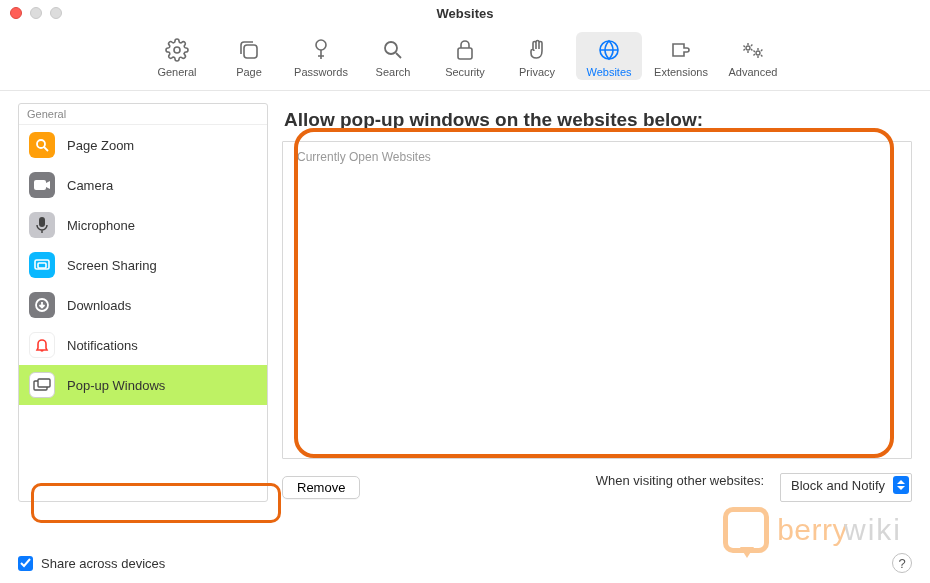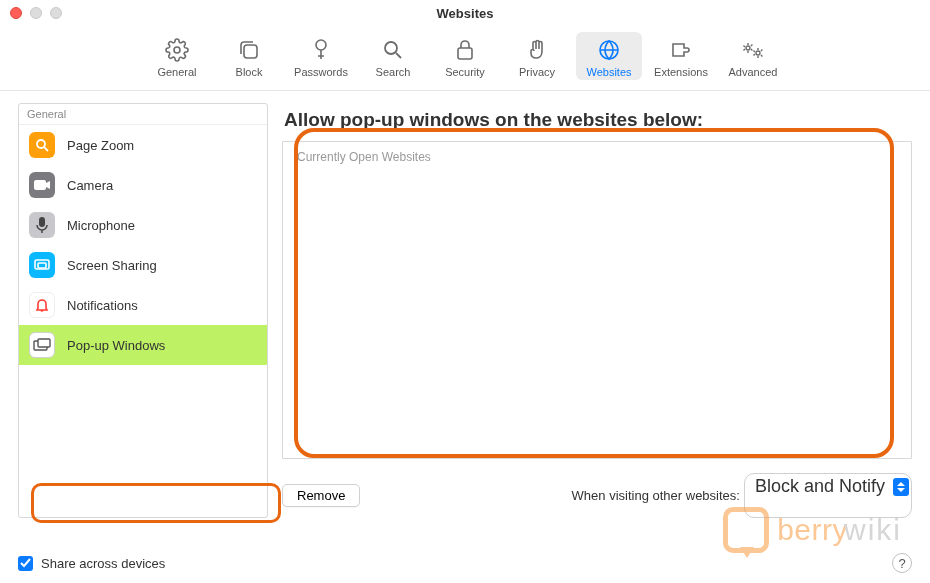--- a/index.html
+++ b/index.html
@@ -162,34 +162,34 @@
   border-radius: 5px;
   padding: 3px 14px;
   font-size: 13px;
   box-shadow: 0 1px 0 rgba(0,0,0,0.03);
 }
 .select {
   display: inline-flex;
   align-items: center;
   background: #fff;
   border: 1px solid #d0d0d0;
-  border-radius: 10px;
-  padding: 2px 2px 20px 10px;
-  font-size: 18px;
+  border-radius: 2px;
+  padding: 2px 2px 7px 10px;
+  font-size: 13px;
 }
 .select-chevs {
   width: 16px; height: 18px;
   background: #0a7aff;
   border-radius: 3px;
   margin-left: 8px;
   display: flex; flex-direction: column;
   align-items: center; justify-content: center;
   color: #fff;
 }
-.foot-right { display: flex; align-items: center; gap: 4px; }
+.foot-right { display: flex; gap: 16px; }
 
 
 .bottom-bar {
   position: absolute;
   left: 18px; bottom: 10px; right: 18px;
   display: flex; align-items: center; justify-content: space-between;
 }
 .chk-row { display: flex; align-items: center; gap: 8px; }
 .chk {
   width: 15px; height: 15px;
@@ -260,21 +260,21 @@
     </span>
     <span class="tb-label">General</span>
   </div>
   <div class="tb-item">
     <span class="tb-icon">
       <svg width="24" height="24" viewBox="0 0 24 24" fill="none" stroke="currentColor" stroke-width="1.6">
           <rect x="7" y="7" width="13" height="13" rx="3"></rect>
           <path d="M4 16V7a3 3 0 0 1 3-3h9"></path>
         </svg>
     </span>
-    <span class="tb-label">Block</span>
+    <span class="tb-label">Page</span>
   </div>
   <div class="tb-item">
     <span class="tb-icon">
       <svg width="22" height="24" viewBox="0 0 22 24" fill="none" stroke="currentColor" stroke-width="1.6">
           <circle cx="11" cy="7" r="5"></circle>
           <path d="M11 12v9M8 18h6"></path>
         </svg>
     </span>
     <span class="tb-label">Passwords</span>
   </div>
@@ -373,20 +373,29 @@
       <span class="side-ico" style="background:#0ab8ff">
         <svg width="18" height="14" viewBox="0 0 18 14" fill="none" stroke="#fff" stroke-width="1.6">
             <rect x="2" y="2" width="14" height="9" rx="1.5"></rect>
             <rect x="5" y="5" width="8" height="5" rx="1"></rect>
           </svg>
       </span>
       <span class="side-label">Screen Sharing</span>
     </div>
 
 
+    <div class="side-item">
+      <span class="side-ico" style="background:#7b7b7f">
+        <svg width="16" height="16" viewBox="0 0 16 16" fill="none" stroke="#fff" stroke-width="1.8">
+            <circle cx="8" cy="8" r="6"></circle>
+            <path d="M8 5v5M5.5 8L8 10.5 10.5 8"></path>
+          </svg>
+      </span>
+      <span class="side-label">Downloads</span>
+    </div>
 
     <div class="side-item">
       <span class="side-ico" style="background:#fff;border:1px solid #eee">
         <svg width="16" height="16" viewBox="0 0 16 16" fill="none" stroke="#ff3b30" stroke-width="1.6">
             <path d="M4 11V7a4 4 0 0 1 8 0v4l1 2H3zM7 13a1 1 0 0 0 2 0"></path>
           </svg>
       </span>
       <span class="side-label">Notifications</span>
     </div>
 

